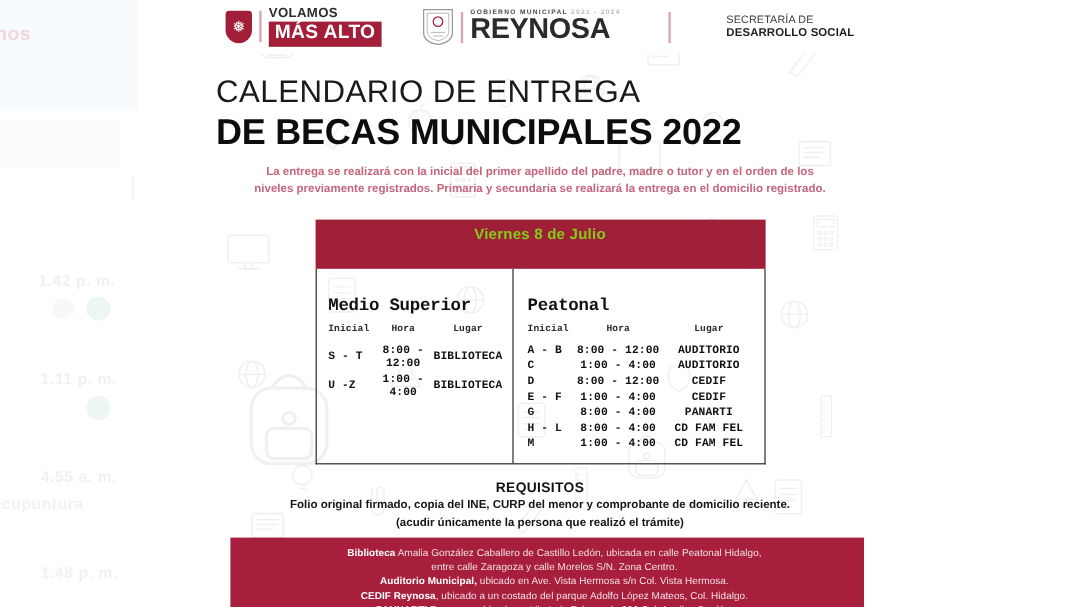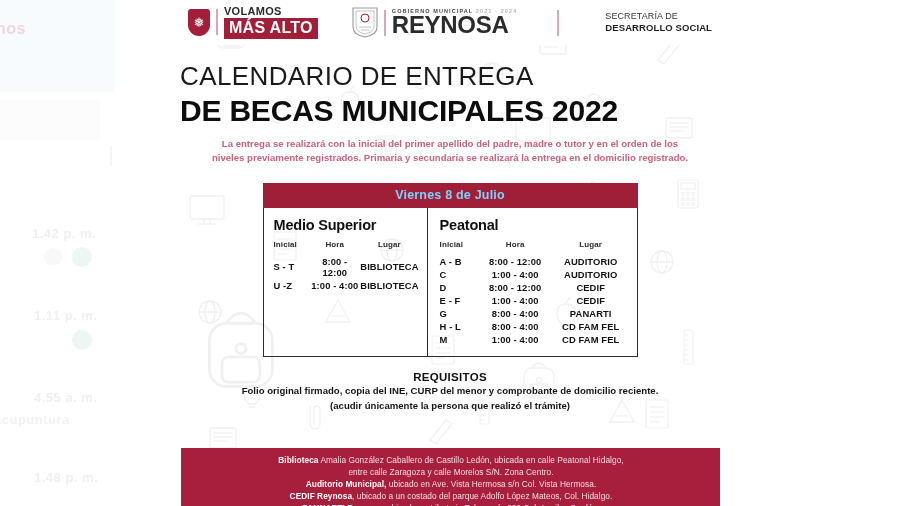--- a/index.html
+++ b/index.html
@@ -47,45 +47,45 @@
   
   .title-wrap{position:relative;text-align:left;margin-top:16px;}
   .title1{font-size:26px;color:#1a1a1a;letter-spacing:.4px;font-weight:normal;}
   .title2{font-size:30px;color:#0d0d0d;font-weight:bold;letter-spacing:-.2px;margin-top:2px;}
 
   .intro{position:relative;text-align:center;color:#c4667d;font-size:9.6px;font-weight:bold;
     line-height:1.45;margin-top:9px;padding:0 28px;}
 
   
   .card{position:relative;margin:18px auto 0;width:375px;}
-  .card-head{background:#a01f38;color:#7dd3fc;text-align:center;font-weight:bold;font-size:12.5px;
-    padding:5px 0 6px;letter-spacing:.2px;}
+  .card-head{background:#a01f38;color:#84cc16;text-align:center;font-weight:bold;font-size:12.5px;
+    padding:5px 0 22px;letter-spacing:.2px;}
   .card-body{display:flex;border-left:1px solid #2b2b2b;border-right:1px solid #2b2b2b;
     border-bottom:1px solid #2b2b2b;}
-  .col{padding:9px 8px 10px 10px;}
+  .col{padding:23px 8px 10px 10px;font-family:Liberation Mono, monospace;}
   .col.left{width:44%;border-right:1px solid #2b2b2b;box-sizing:border-box;}
   .col.right{width:56%;box-sizing:border-box;padding-left:12px;}
   .col-title{font-size:14.5px;font-weight:bold;color:#111;margin-bottom:7px;letter-spacing:-.2px;}
   table.sched{width:100%;border-collapse:collapse;}
   table.sched th{font-size:8px;font-weight:bold;color:#2b2b2b;padding:0 0 6px;letter-spacing:.1px;}
   table.sched td{font-size:9.4px;font-weight:bold;color:#121212;padding:1px 0;letter-spacing:.1px;}
   .c-ini{text-align:left;width:26%;margin-left:48px;}
   .c-hor{text-align:center;width:38%;}
   .c-lug{text-align:center;width:36%;}
   .col.right .c-ini{width:20%;}
   .col.right .c-hor{width:40%;}
   .col.right .c-lug{width:40%;}
 
   
   .req{position:relative;text-align:center;margin-top:14px;}
   .req h3{margin:0;font-size:11.5px;font-weight:bold;color:#111;letter-spacing:.3px;}
   .req p{margin:2px 0 0;font-size:9.6px;font-weight:bold;color:#161616;line-height:1.35;}
 
   
-  .footer{position:absolute;left:1px;bottom:0;width:540px;height:58px;background:#a81f3d;
+  .footer{position:absolute;left:12px;bottom:0;width:540px;height:58px;background:#a81f3d;
     color:#ffffff;text-align:center;padding-top:6px;box-sizing:border-box;overflow:hidden;}
   .footer p{margin:0;font-size:8.3px;line-height:1.45;color:#f2dfe4;letter-spacing:.05px;}
   .footer b{color:#ffffff;}
 </style>
 </head>
 <body>
 
 <div id="bg-app">
   <div class="ghost-panel" style="left:-10px;top:0;width:125px;height:92px;"></div>
   <div class="ghost-text" style="left:-4px;top:20px;font-size:16px;color:#f1d6dd;">nos</div>

